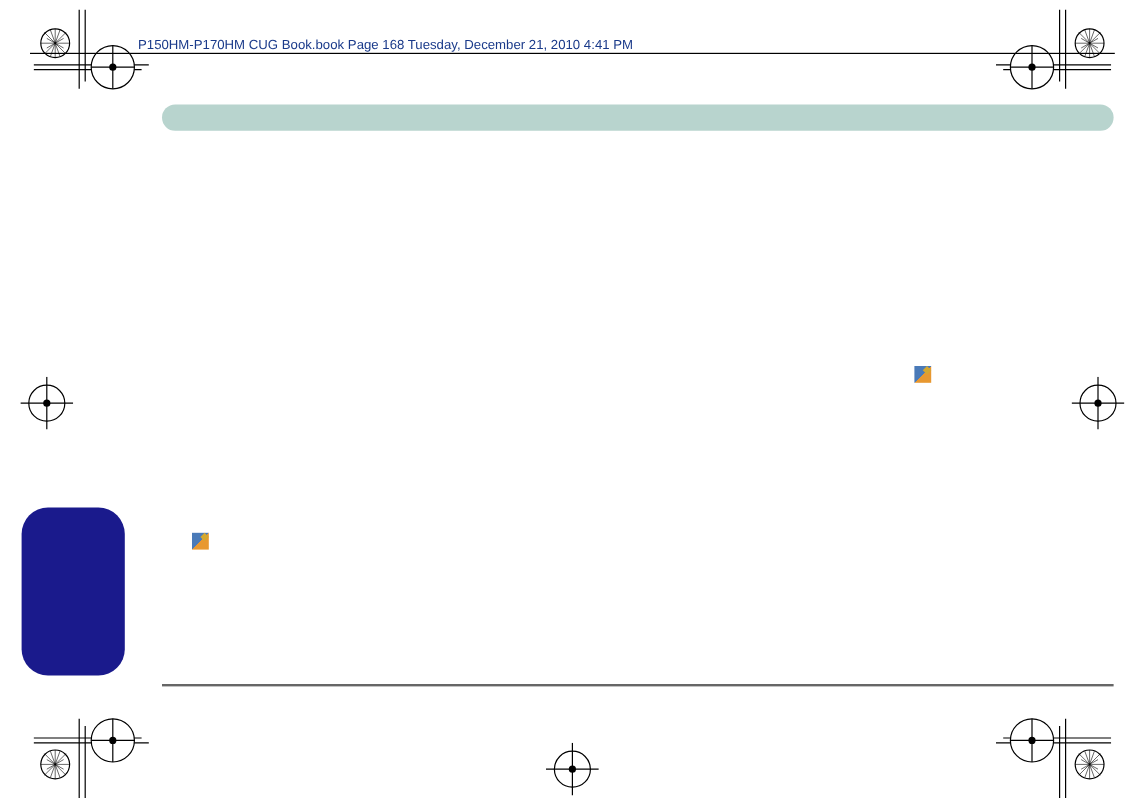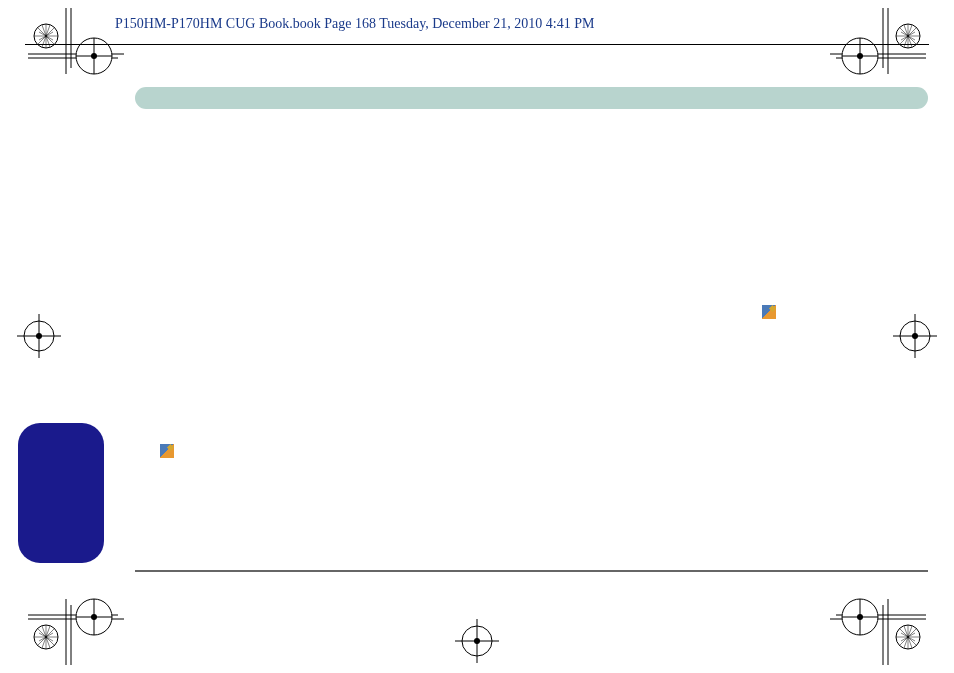--- a/index.html
+++ b/index.html
@@ -1,19 +1,19 @@
 <!DOCTYPE html>
 <html><head>
 <meta charset="utf-8">
 <style>
 *{margin:0;padding:0;box-sizing:border-box}
 body{width:954px;height:673px;background:#fff;position:relative;font-family:"Times New Roman",serif;overflow:hidden}
 .reg-mark{position:absolute}
 .reg-mark svg{display:block}
-.header-text{position:absolute;left:115px;top:16px;font-size:14px;color:#1a3a8a;font-family:Liberation Serif, serif;letter-spacing:0}
+.header-text{position:absolute;left:115px;top:32px;font-size:11px;color:#1a3a8a;font-family:Liberation Sans, sans-serif;letter-spacing:0}
 .header-line{position:absolute;left:25px;right:25px;top:44px;border-top:1px solid #000}
 .header-bar{position:absolute;left:135px;top:87px;width:793px;height:22px;background:#b8d4ce;border-radius:11px}
 .blue-tab{position:absolute;left:18px;top:423px;width:86px;height:140px;background:#1a1a8c;border-radius:22px}
 .inline-icon{display:inline-block;width:14px;height:14px;vertical-align:middle;position:relative;background:linear-gradient(135deg,#4a7ab8 0%,#4a7ab8 50%,#e89830 50%,#e89830 100%)}
 .inline-icon::before{content:"";position:absolute;left:8px;top:1px;width:5px;height:5px;background:#d4a830;transform:rotate(45deg)}
 .icon1{position:absolute;left:160px;top:444px}
 .icon2{position:absolute;left:762px;top:305px}
 .bottom-line{position:absolute;left:135px;top:570px;width:793px;height:2px;background:#666}
 </style>
 </head>

